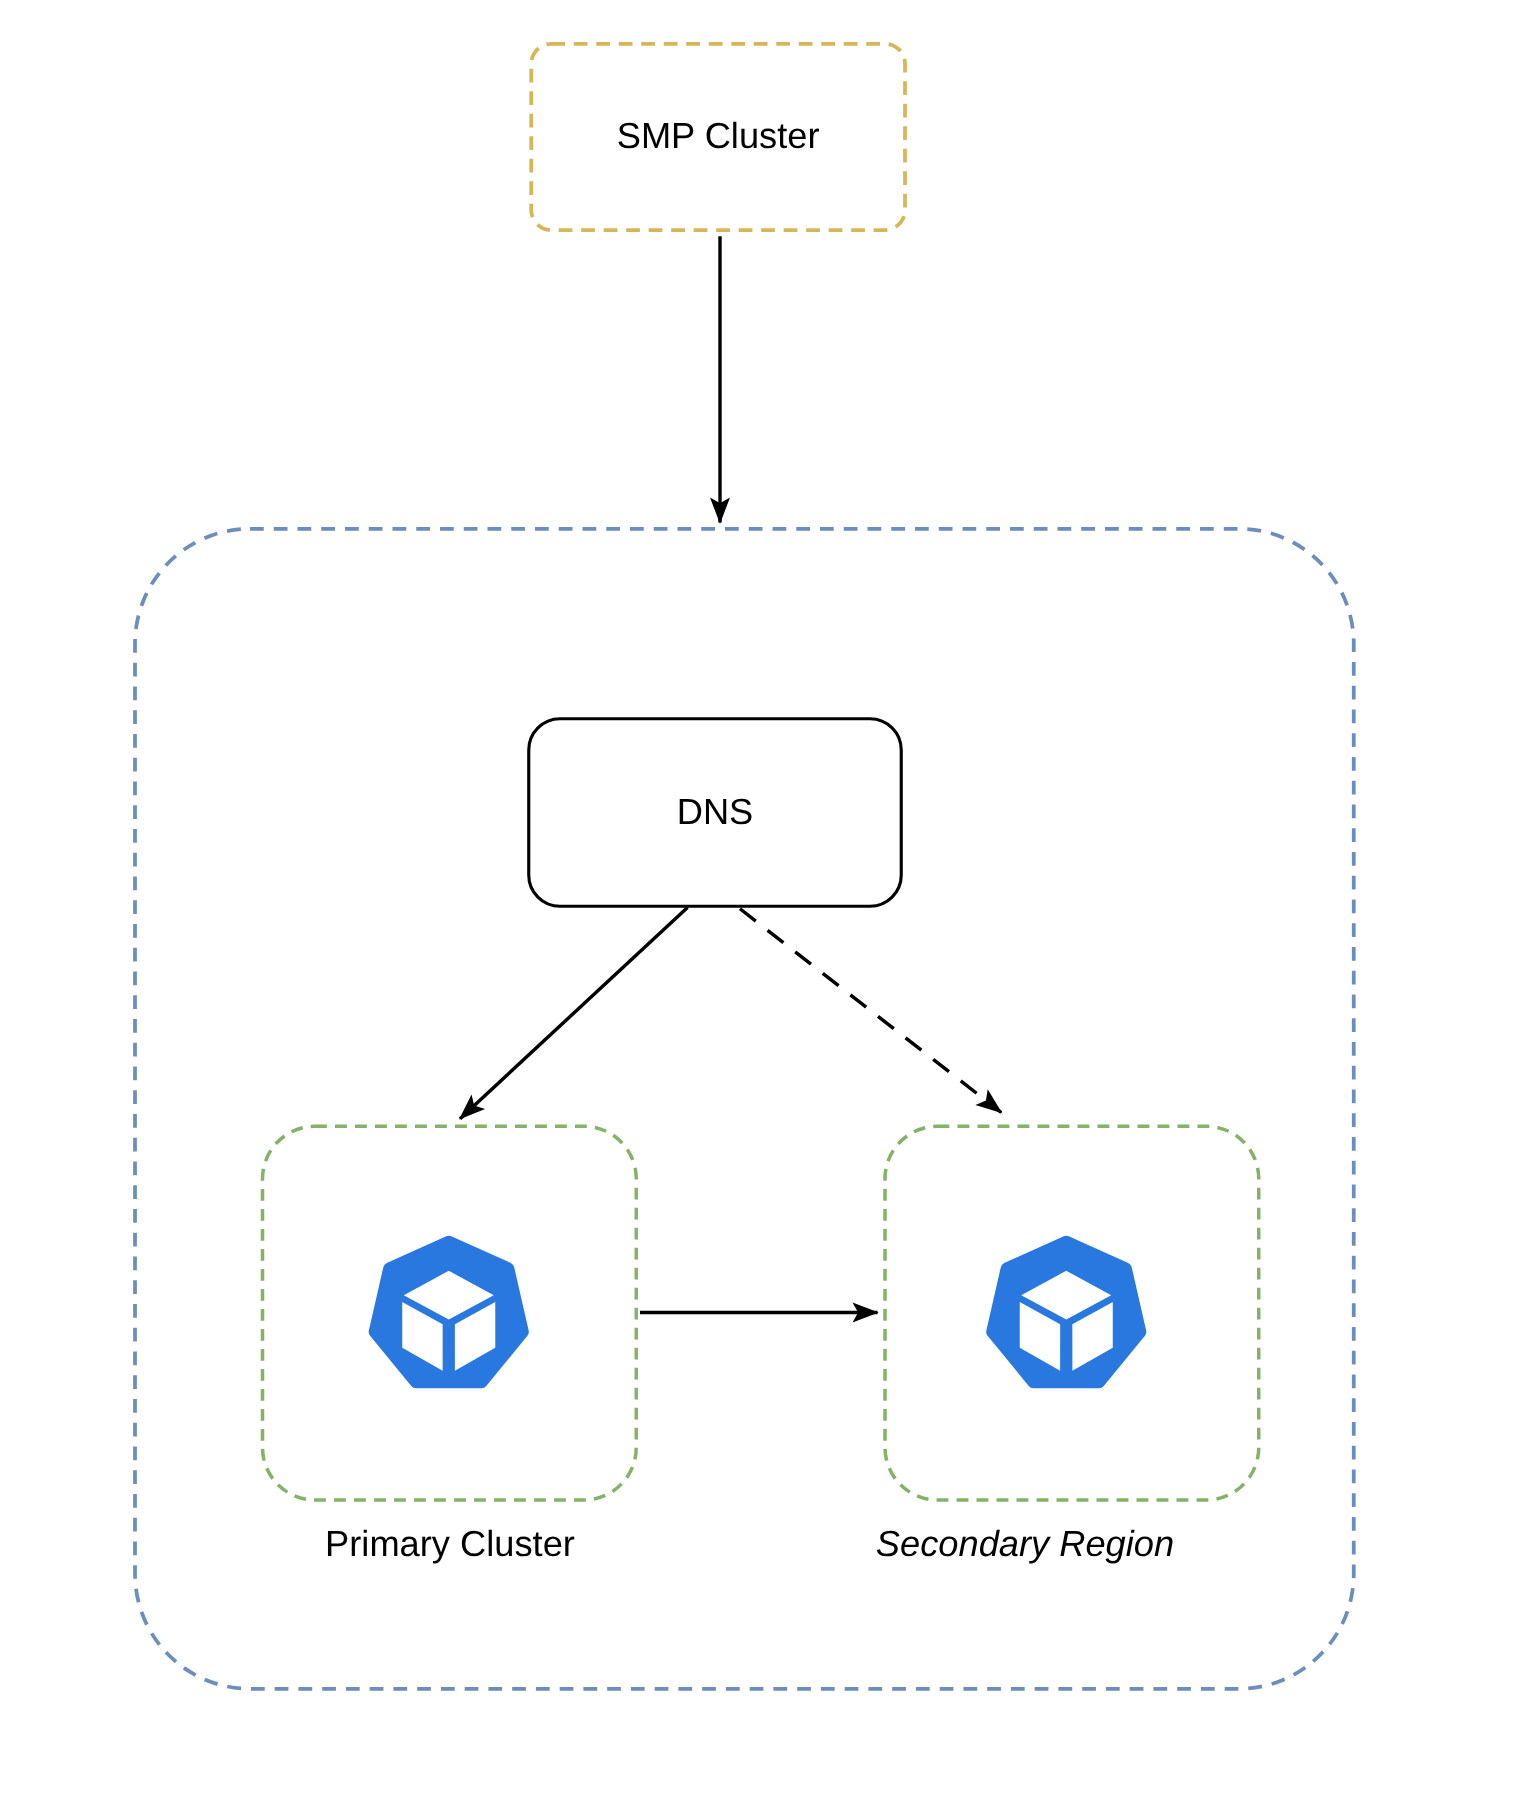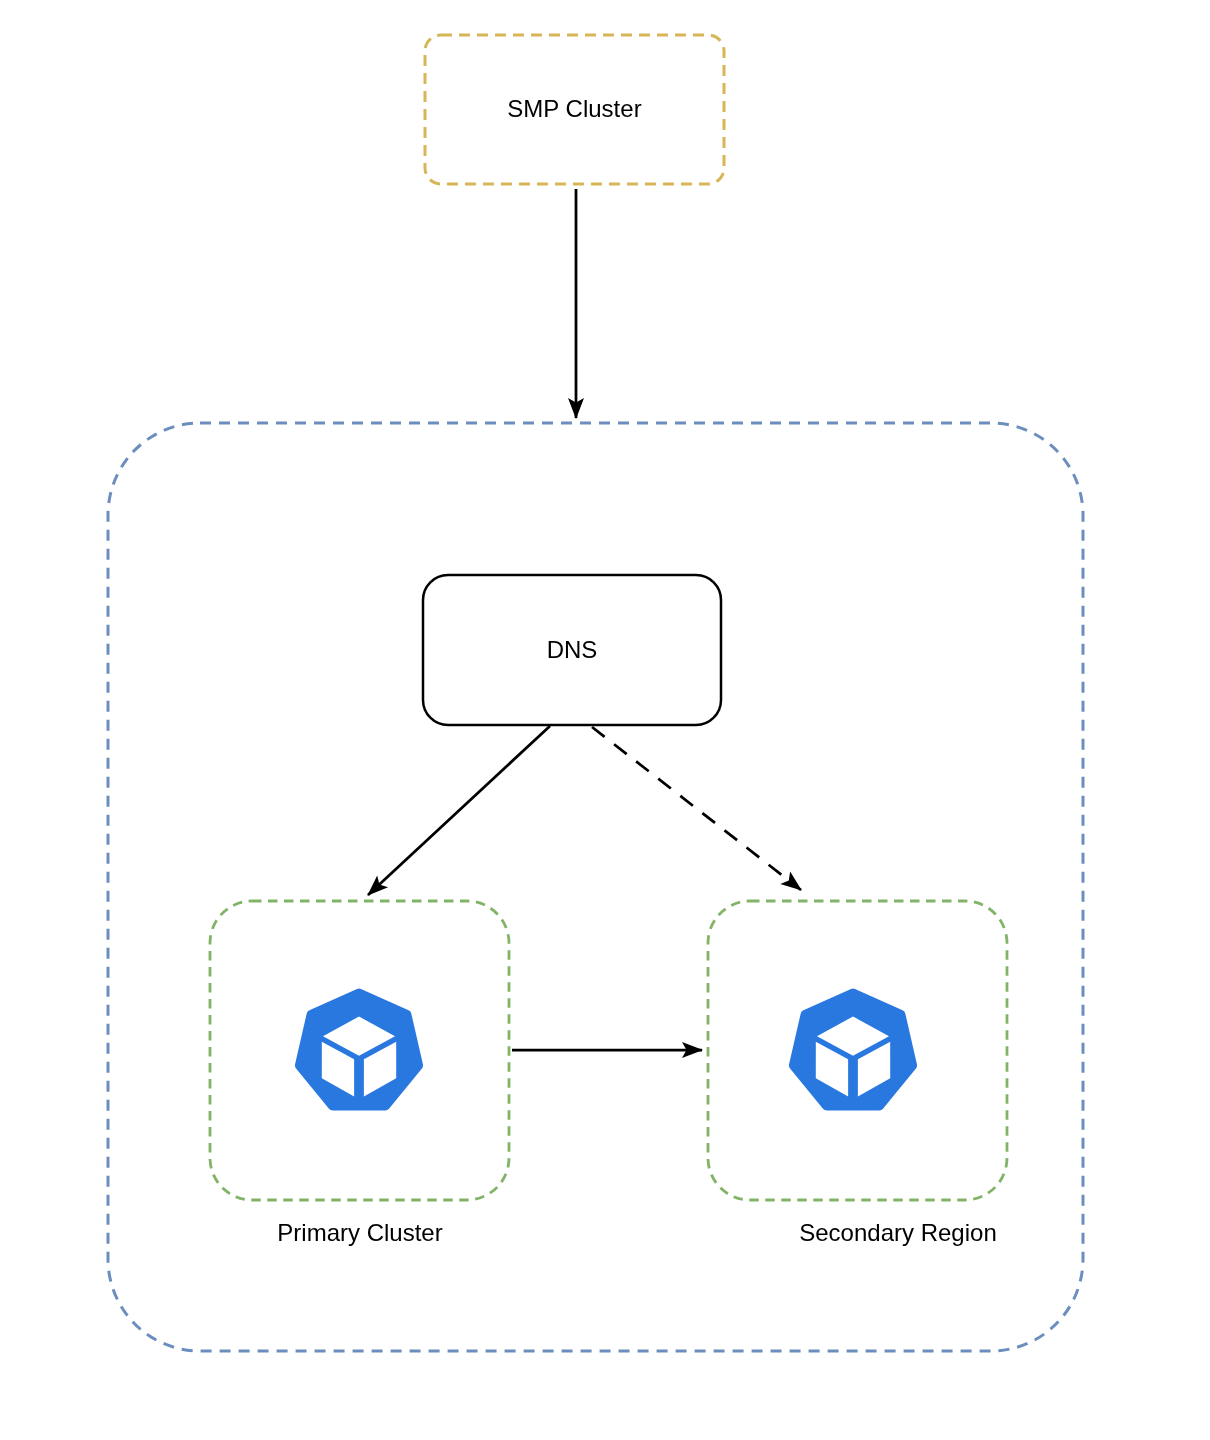--- a/index.html
+++ b/index.html
@@ -16,21 +16,21 @@
     overflow: hidden;
   }
   #diagram-svg {
     position: absolute;
     left: 0;
     top: 0;
   }
   .node-label {
     position: absolute;
     color: #000000;
-    font-size: 24px;
+    font-size: 29px;
     text-align: center;
     white-space: nowrap;
     line-height: 1.2;
   }
   .label-centered-box {
     display: flex;
     align-items: center;
     justify-content: center;
   }
 </style>
@@ -81,15 +81,15 @@
       <use href="#cube-icon"></use>
     </g>
   </svg>
 
   <div class="node-label label-centered-box" style="left:425px; top:35px; width:299px; height:149px;">SMP Cluster</div>
 
   <div class="node-label label-centered-box" style="left:423px; top:575px; width:298px; height:150px;">DNS</div>
 
   <div class="node-label" style="left:160px; top:1219px; width:400px;">Primary Cluster</div>
 
-  <div class="node-label" style="left:698px; top:1219px; width:400px;">Secondary Region</div>
+  <div class="node-label" style="left:620px; top:1219px; width:400px;font-style:italic;">Secondary Region</div>
 
 </div>
 
 </body></html>

